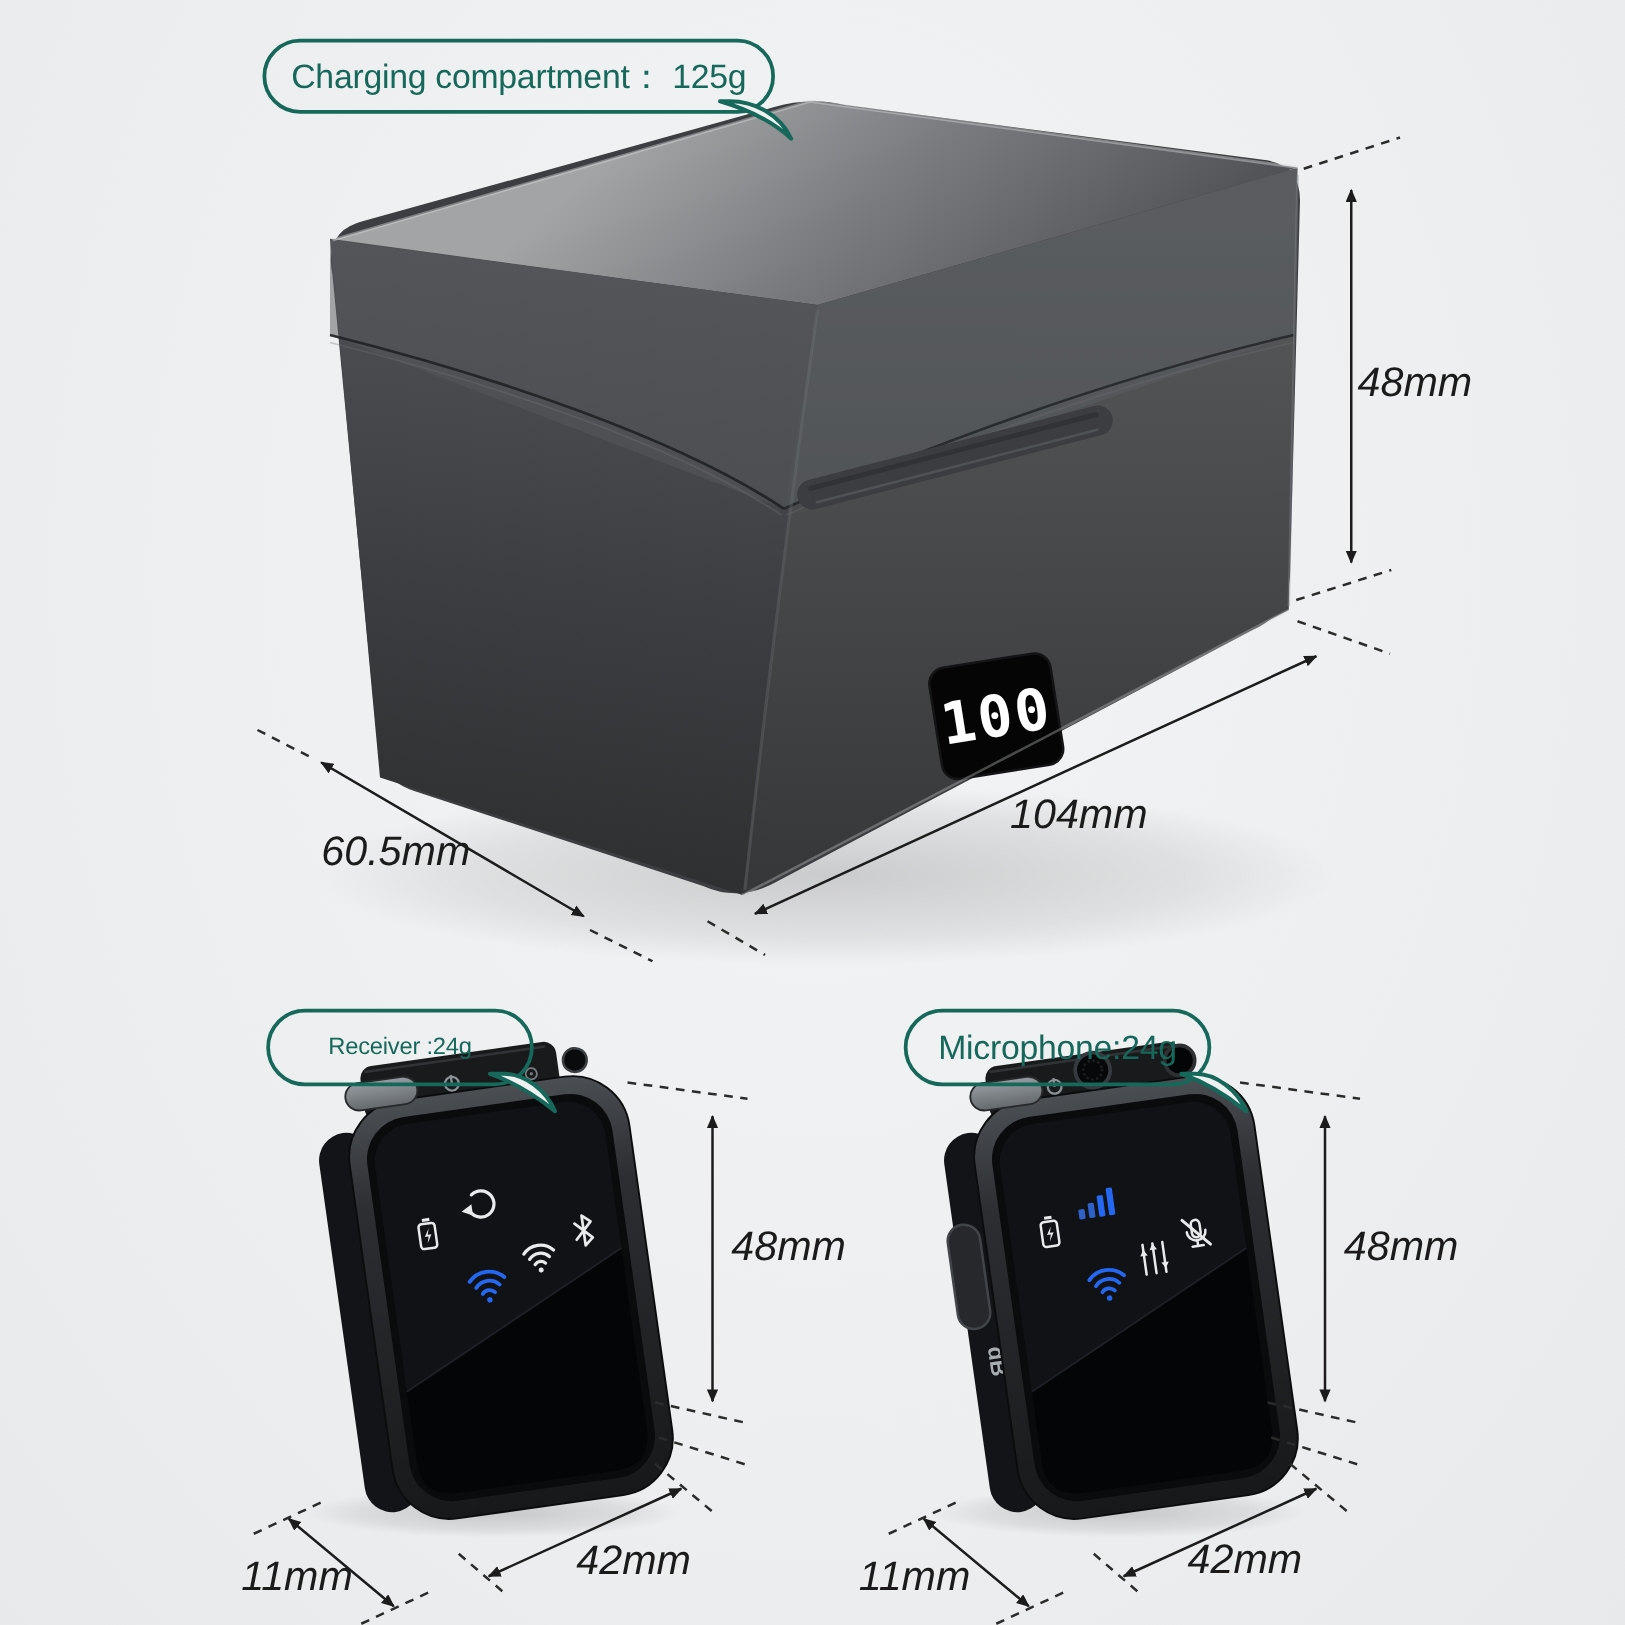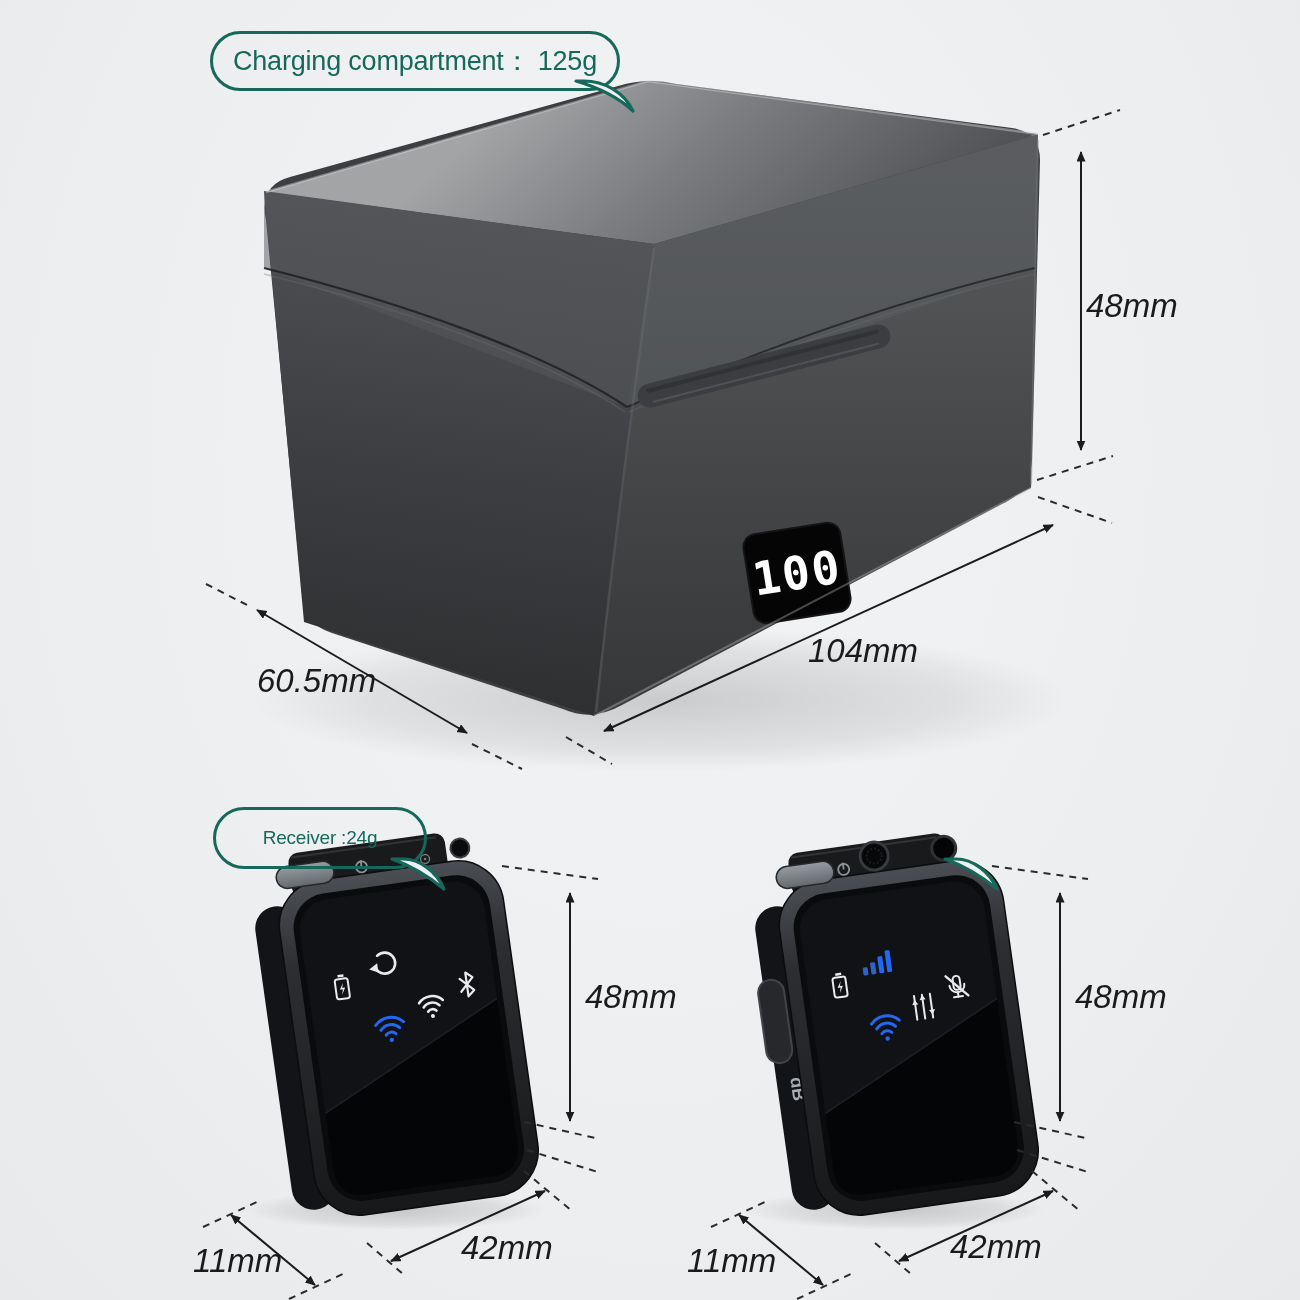--- a/index.html
+++ b/index.html
@@ -239,20 +239,21 @@
         <path d="M1017,1150 L1091,1173"></path>
       <path d="M711,1227 L767,1201"></path>
         <path d="M797,1299 L853,1273"></path>
       <path d="M875,1243 L911,1274"></path>
         <path d="M1032,1171 L1080,1211"></path>
     </g>
   </svg>
 
   <div class="bubble" style="left:210px;top:31px;width:404px;height:54px;font-size:27px;">Charging compartment： 125g</div>
   <div class="bubble" style="left:213px;top:807px;width:208px;height:56px;font-size:19px;">Receiver :24g</div>
+  <div class="bubble" style="left:723px;top:807px;width:240px;height:56px;font-size:27px;">Microphone:24g</div>
 
   <div class="dim" style="left:1086px;top:287px;">48mm</div>
   <div class="dim" style="left:788px;top:632px;margin-left:20px;">104mm</div>
   <div class="dim" style="left:257px;top:662px;text-align:right;">60.5mm</div>
   <div class="dim" style="left:585px;top:978px;">48mm</div>
   <div class="dim" style="left:193px;top:1242px;">11mm</div>
   <div class="dim" style="left:461px;top:1229px;">42mm</div>
   <div class="dim" style="left:1075px;top:978px;">48mm</div>
   <div class="dim" style="left:687px;top:1242px;">11mm</div>
   <div class="dim" style="left:950px;top:1228px;">42mm</div>

